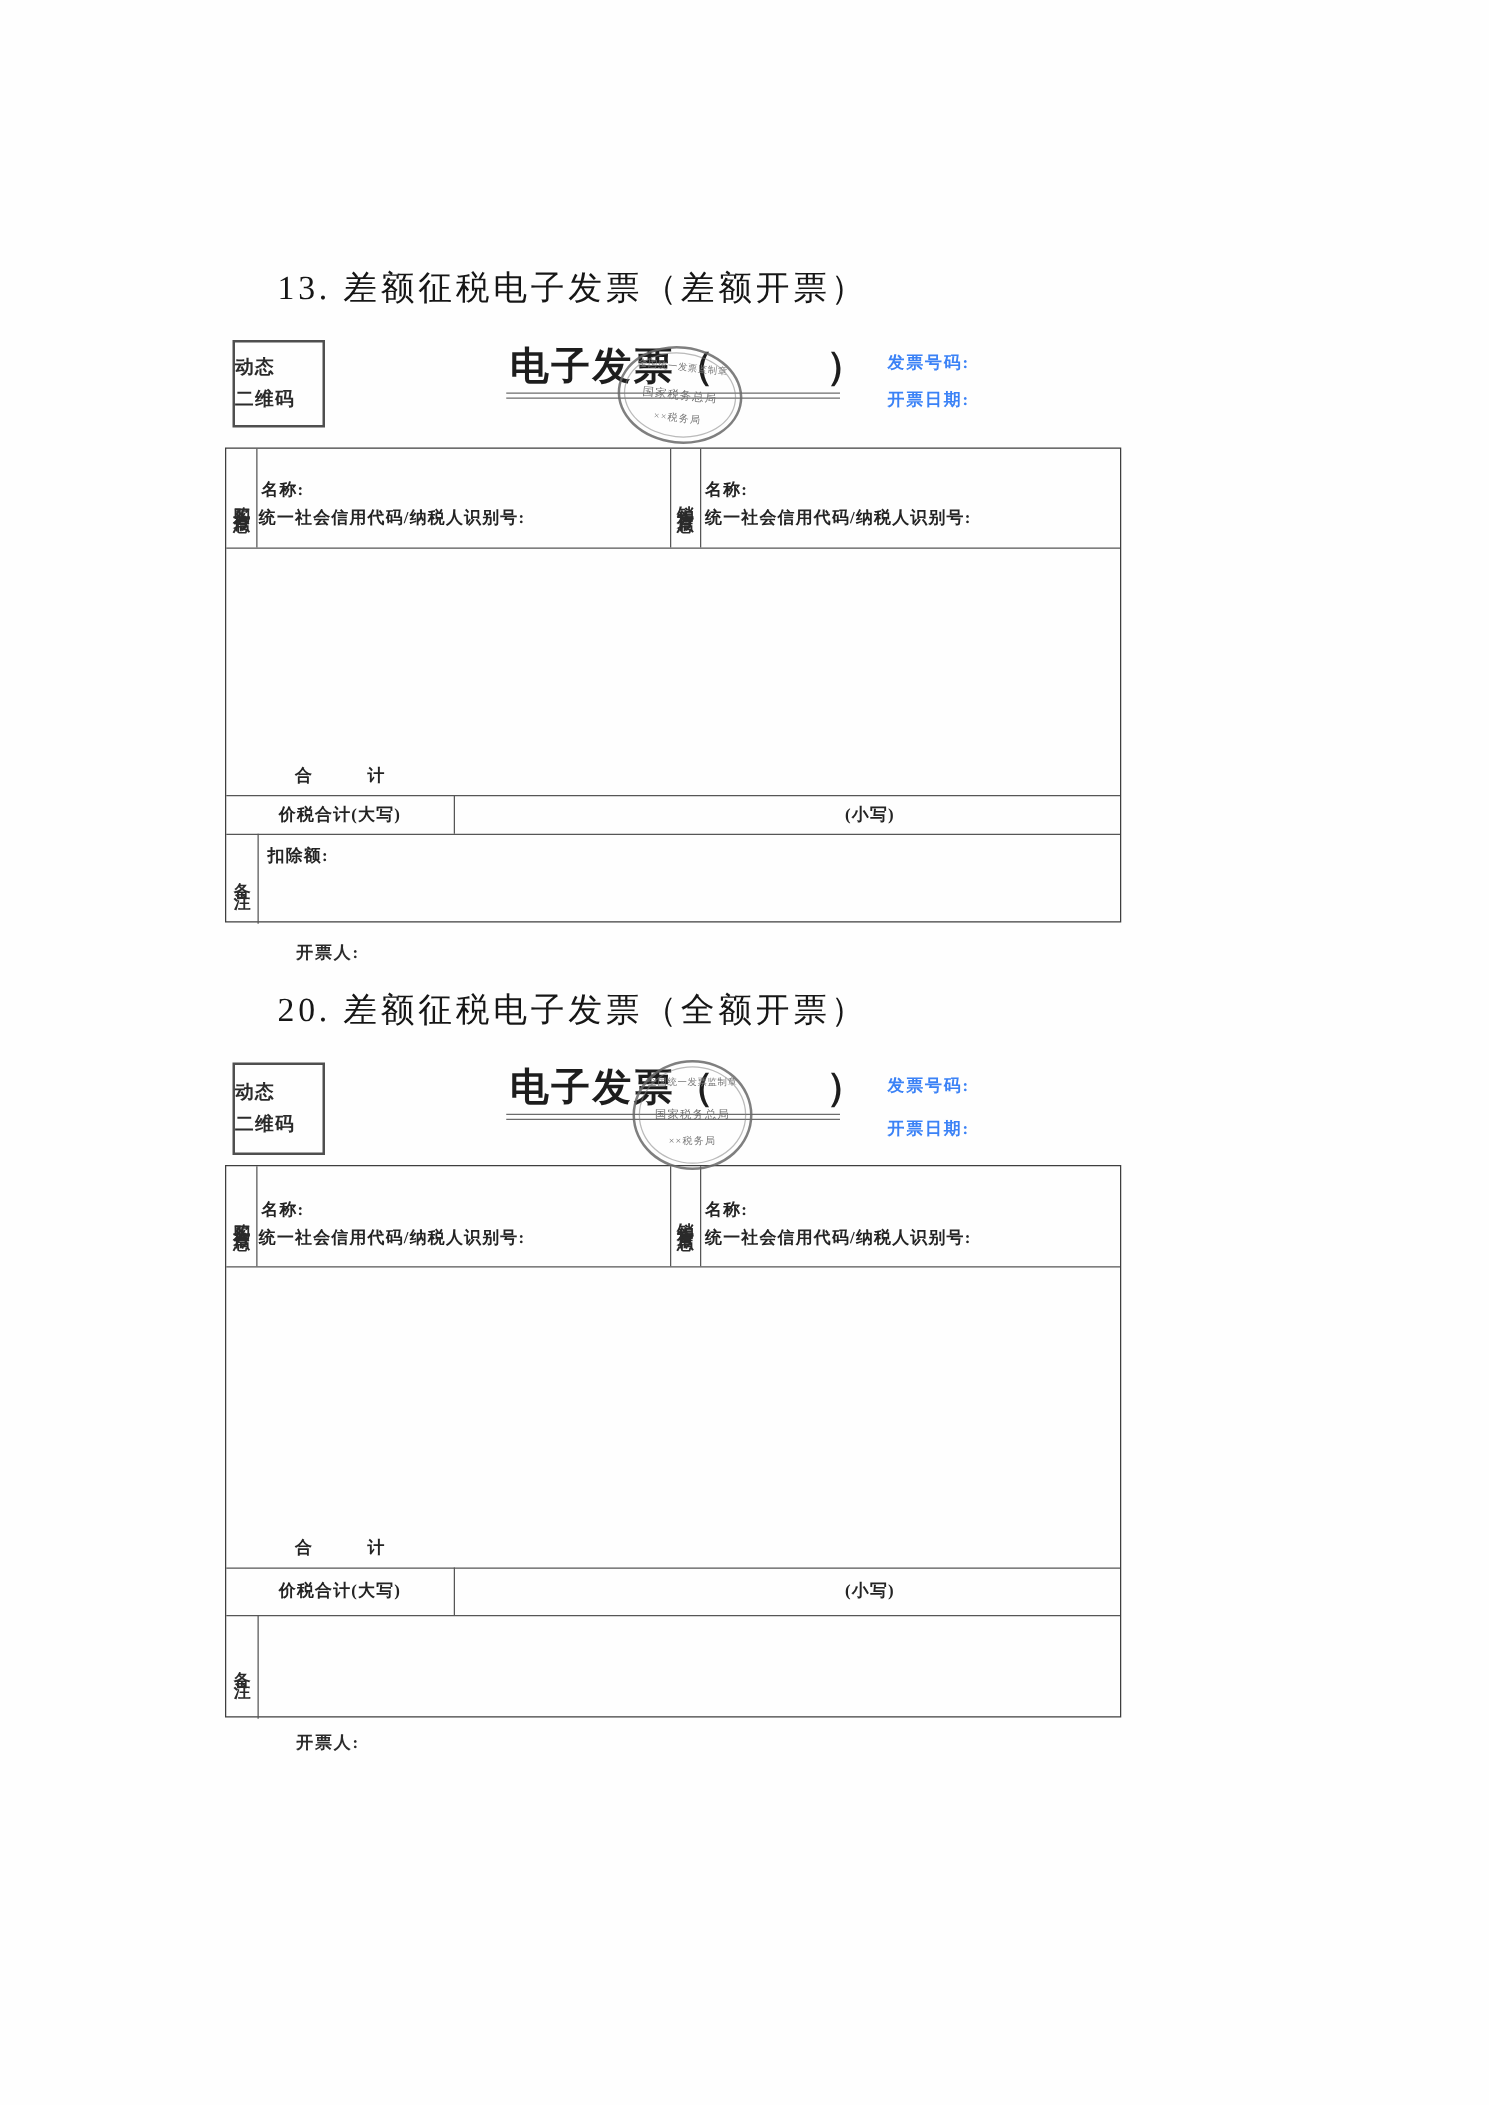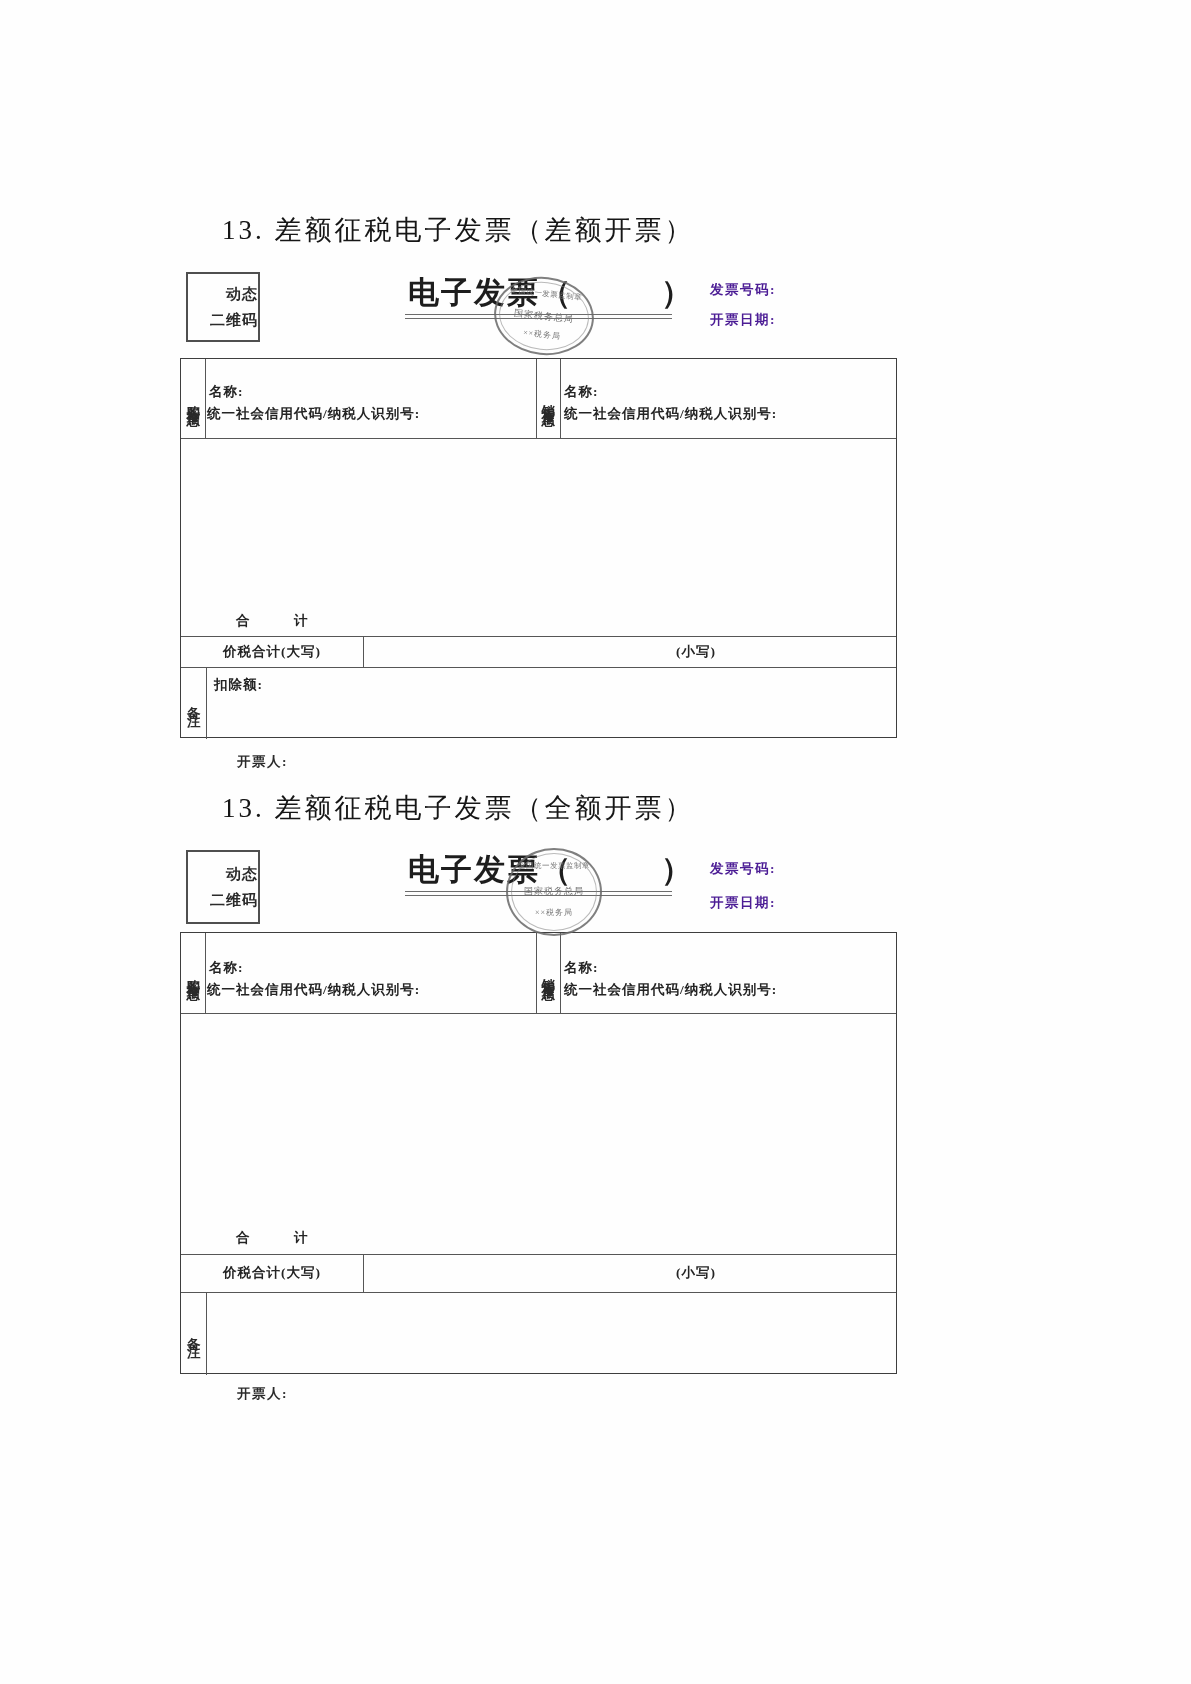--- a/index.html
+++ b/index.html
@@ -8,21 +8,21 @@
     background:#fefefe; color:#1a1a1a;
     font-family:"Liberation Serif", serif;
     overflow:hidden;
   }
   .abs { position:absolute; }
 
   .heading { font-size:27px; letter-spacing:3px; color:#161616; white-space:nowrap; }
 
   .qr-box {
     border:2px solid #4f4f4f; display:flex; flex-direction:column;
-    align-items:flex-end; justify-content:center;
+    align-items:flex-start; justify-content:center;
     font-size:15px; font-weight:bold; color:#2b2b2b; line-height:1.75; letter-spacing:1px;
   }
   .tag-box {
     border:2px dashed #4a4a4a; display:flex; align-items:center; justify-content:center;
     font-size:13.5px; font-weight:bold; color:#232323; text-align:center; line-height:1.3;
   }
   .inv-title { display:flex; align-items:flex-start; font-size:31px; font-weight:bold;
     letter-spacing:2px; color:#1d1d1d; white-space:nowrap; }
   .inv-title .spacer { display:inline-block; width:88px; }
   .dbl-line { height:5px; box-sizing:border-box;
@@ -31,21 +31,21 @@
   .stamp { border-radius:50%; border:2.6px solid rgba(104,104,104,.85); box-sizing:border-box; z-index:3; }
   .stamp .inner { position:absolute; left:3px; right:3px; top:3px; bottom:3px;
     border:1px solid rgba(130,130,130,.55); border-radius:50%; }
   .stamp .s-arc { position:absolute; left:0; right:0; top:13%; text-align:center;
     font-size:7.5px; color:#787878; letter-spacing:.5px; white-space:nowrap; }
   .stamp .s-mid { position:absolute; left:0; right:0; top:42%; text-align:center;
     font-size:9px; color:#6f6f6f; letter-spacing:1px; white-space:nowrap; }
   .stamp .s-bot { position:absolute; left:0; right:0; top:68%; text-align:center;
     font-size:8px; color:#757575; letter-spacing:1px; white-space:nowrap; }
 
-  .meta-label { font-size:13.5px; font-weight:bold; color:#4c1d95; letter-spacing:1.5px; white-space:nowrap; }
+  .meta-label { font-size:13.5px; font-weight:bold; color:#3b82f6; letter-spacing:1.5px; white-space:nowrap; }
 
   .inv-table { border:1.7px solid #3e3e3e; box-sizing:border-box; background:transparent;font-family:Liberation Serif, serif; }
   .hline { position:absolute; left:0; right:0; height:1.4px; background:#565656; }
   .vline { position:absolute; width:1.4px; background:#565656; }
 
   .side-label {
     position:absolute; display:flex; align-items:center; justify-content:center;
     writing-mode:vertical-lr; text-orientation:upright;
     font-size:13.5px; font-weight:bold; color:#2a2a2a; letter-spacing:2px; line-height:1;
   }
@@ -114,21 +114,21 @@
 
     <div class="center-cell" style="left:0; top:277px; width:182px; height:31px;">价税合计(大写)</div>
     <div class="cell-label" style="left:495px; top:284px;">(小写)</div>
 
     <div class="side-label" style="left:0; top:308px; width:25px; height:72px; letter-spacing:8px;">备注</div>
     <div class="cell-label" style="left:33px; top:317px;">扣除额:</div>
   </div>
 
   <div class="abs issuer" style="left:237px; top:753px;">开票人:</div>
 
-  <div class="abs heading" style="left:222px; top:790px;">13. 差额征税电子发票（全额开票）</div>
+  <div class="abs heading" style="left:222px; top:790px;">20. 差额征税电子发票（全额开票）</div>
 
   <div class="abs qr-box" style="left:186px; top:850px; width:70px; height:70px;">
     <span>动态</span>
     <span>二维码</span>
   </div>
 
 
   <div class="abs inv-title" style="left:408px; top:849px;">
     <span>电子发票（</span>
     <span class="spacer"></span>

